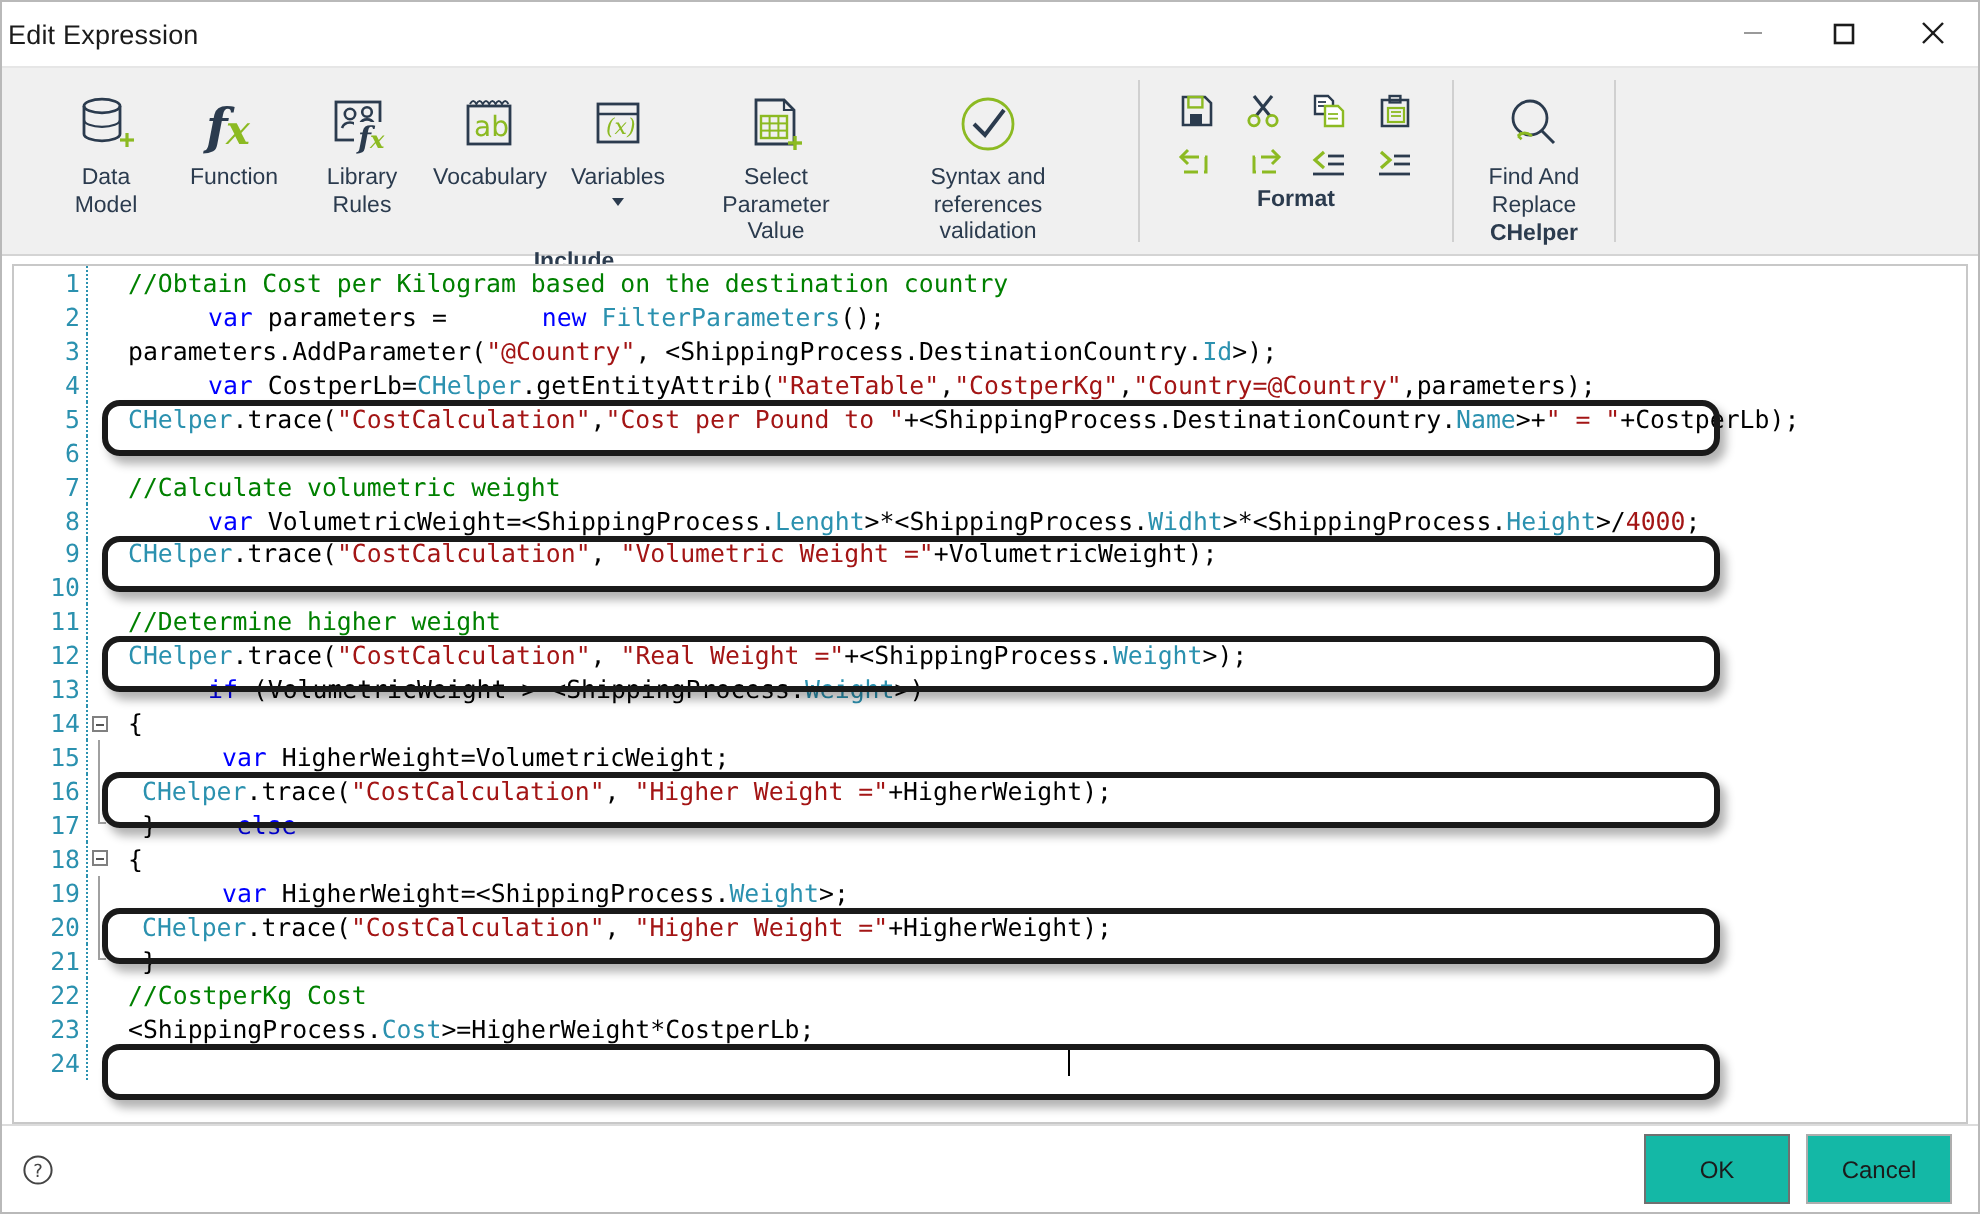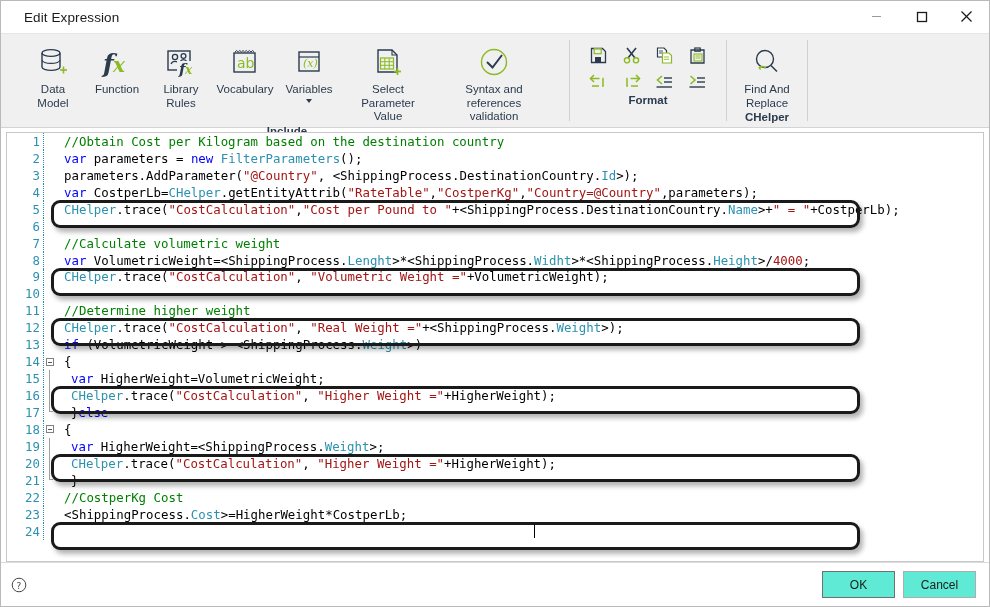--- a/index.html
+++ b/index.html
@@ -24,21 +24,21 @@
   #titlebar {
     height: 32px;
     min-height: 32px;
     display: flex;
     align-items: center;
     background: #ffffff;
     border-bottom: 1px solid #e6e6e6;
     position: relative;
   }
   #title-text {
-    margin-left: 23px;
+    margin-left: 3px;
     font-size: 13.5px;
     color: #1b1b1b;
     letter-spacing: 0.1px;
     text-align: center;
   }
   .wbtn {
     width: 45px; height: 31px;
     display: flex; align-items: center; justify-content: center;
     position: absolute; top: 0;
   }
@@ -195,21 +195,21 @@
   .foldline.end { bottom: 50%; }
   .foldline.endcap::after {
     content: "";
     position: absolute;
     left: 0; bottom: 0; width: 4px; height: 1px;
     background: #a0a0a0;
   }
   .ctext { padding-left: 8px; }
 
   
-  .k  { color: #0000ff; }
+  .k  { color: #0000ff; margin-left: 40px; }
   .s  { color: #a31515; }
   .cm { color: #008000; }
   .ty { color: #2b91af; }
   .pl { color: #000000; }
   .num{ color: #a31515; }
   .op { color: #000000; }
   .tag{ color: #000000; }
 
   
   .hlbox {
@@ -247,25 +247,25 @@
     width: 18px; height: 18px;
     display: flex; align-items: center; justify-content: center;
   }
   #footer-buttons {
     margin-left: auto;
     display: flex;
     gap: 8px;
   }
   .fbtn {
     min-width: 73px;
-    height: 27px;
+    height: 35px;
     font-size: 12px;
     font-family: "Liberation Sans", sans-serif;
     color: #1b1b1b;
-    background: #5eead4;
+    background: #14b8a6;
     border: 1px solid #adadad;
     display: flex; align-items: center; justify-content: center;
     box-sizing: border-box;
   }
   .fbtn.primary { border-color: #707070; }
 </style>
 </head>
 <body>
 
 <div id="window">

